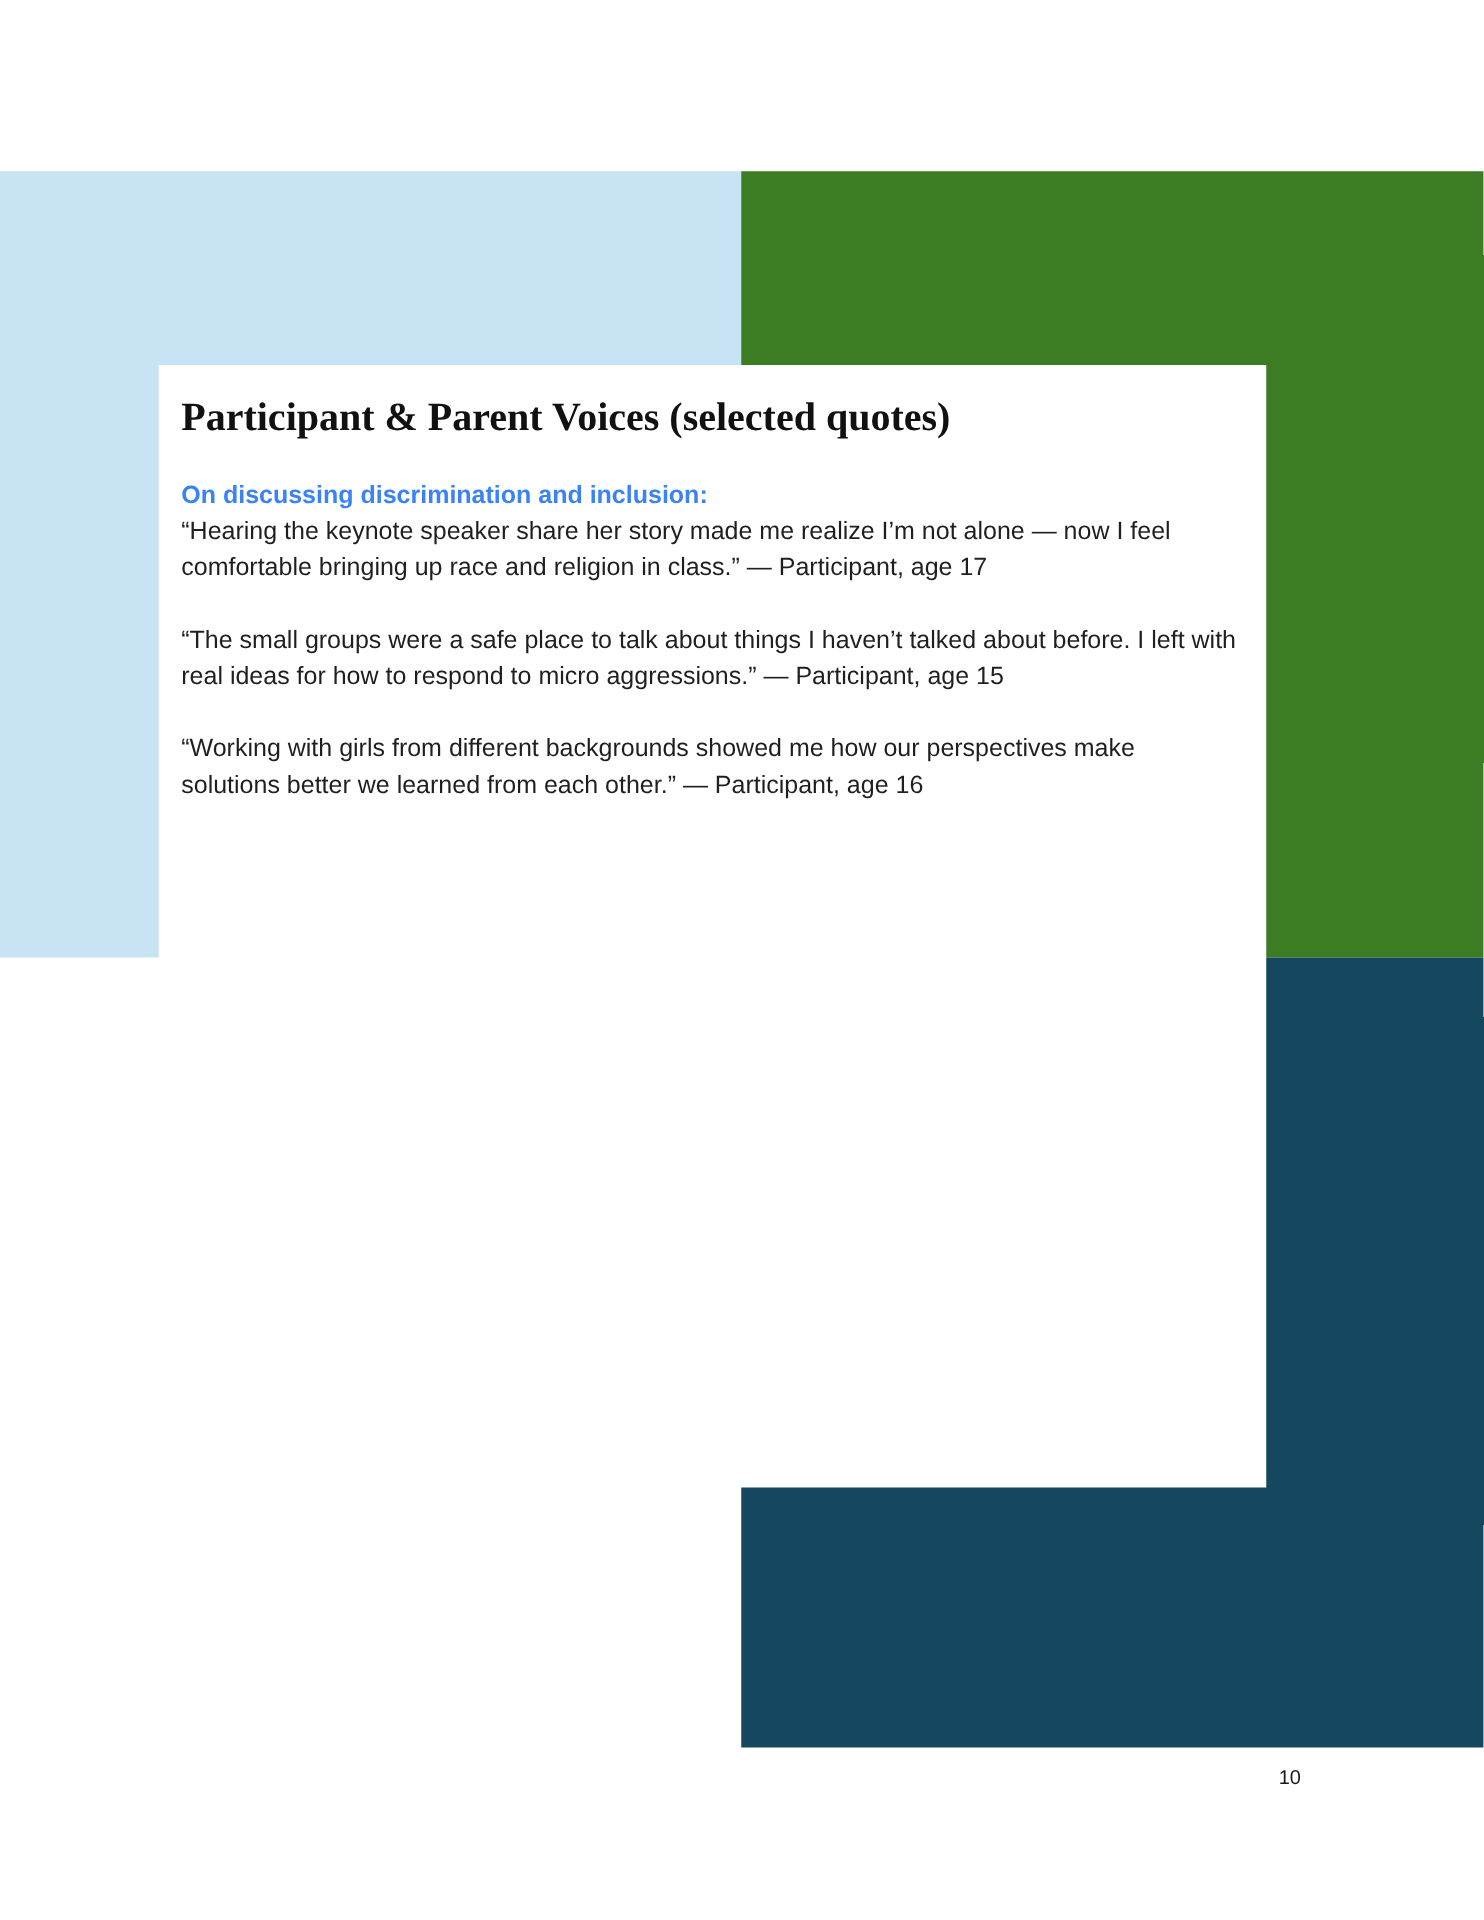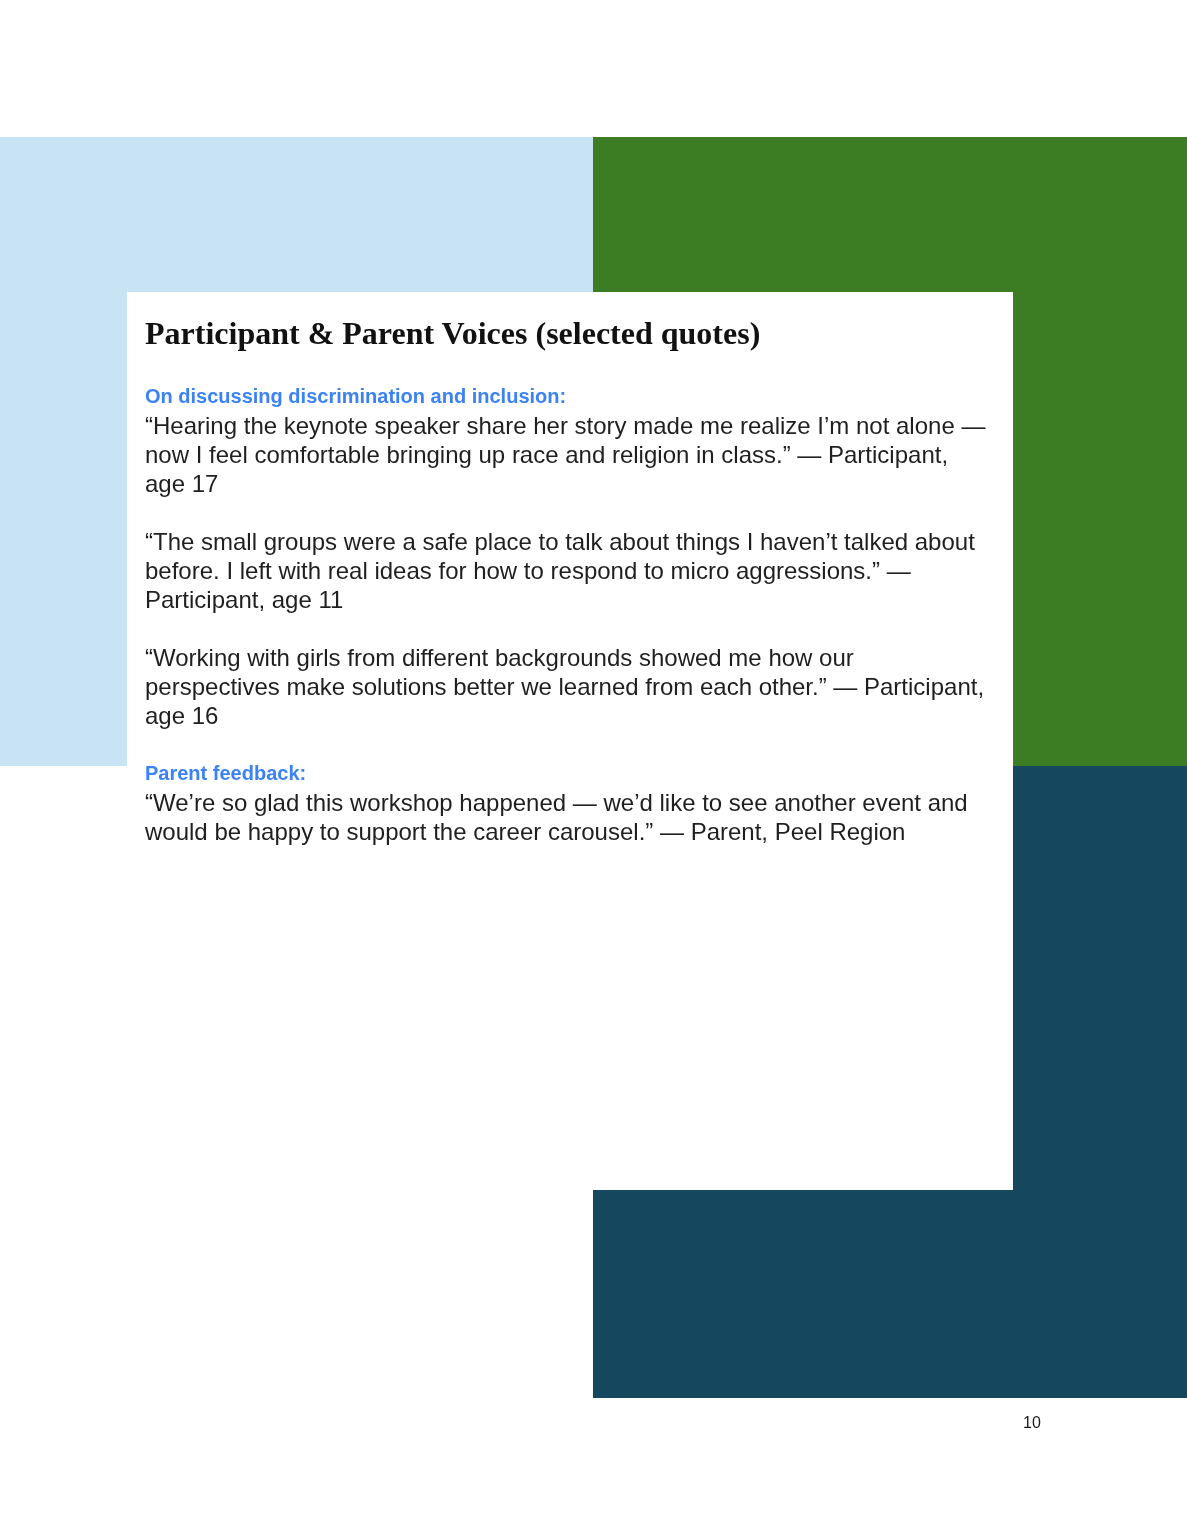--- a/index.html
+++ b/index.html
@@ -58,21 +58,21 @@
     margin: 0 0 28px 0;
   }
   .heading {
     font-size: 20px;
     line-height: 29px;
     font-weight: bold;
     color: #3b82f6;
     margin: 0;
   }
   .para {
-    font-size: 24px;
+    font-size: 20px;
     line-height: 29px;
     color: #1f1f1f;
     margin: 0 0 29px 0;
   }
   .page-number {
     position: absolute;
     left: 1023px;
     top: 1410px;
     font-size: 16px;
     line-height: 26px;
@@ -87,28 +87,24 @@
   <div class="block block-lightblue"></div>
   <div class="block block-green"></div>
   <div class="block block-darkblue"></div>
 
   <div class="card">
     <h1 class="title">Participant &amp; Parent Voices (selected quotes)</h1>
 
     <section>
       <p class="heading">On discussing discrimination and inclusion:</p>
       <p class="para">“Hearing the keynote speaker share her story made me realize I’m not alone — now I feel comfortable bringing up race and religion in class.” — Participant, age 17</p>
-      <p class="para">“The small groups were a safe place to talk about things I haven’t talked about before. I left with real ideas for how to respond to micro aggressions.” — Participant, age 11</p>
+      <p class="para">“The small groups were a safe place to talk about things I haven’t talked about before. I left with real ideas for how to respond to micro aggressions.” — Participant, age 15</p>
       <p class="para">“Working with girls from different backgrounds showed me how our perspectives make solutions better we learned from each other.” — Participant, age 16</p>
     </section>
 
     <section>
     </section>
 
-    <section>
-      <p class="heading">Parent feedback:</p>
-      <p class="para">“We’re so glad this workshop happened — we’d like to see another event and would be happy to support the career carousel.” — Parent, Peel Region</p>
-    </section>
   </div>
 
   <div class="page-number">10</div>
 
 </div>
 
 </body></html>

